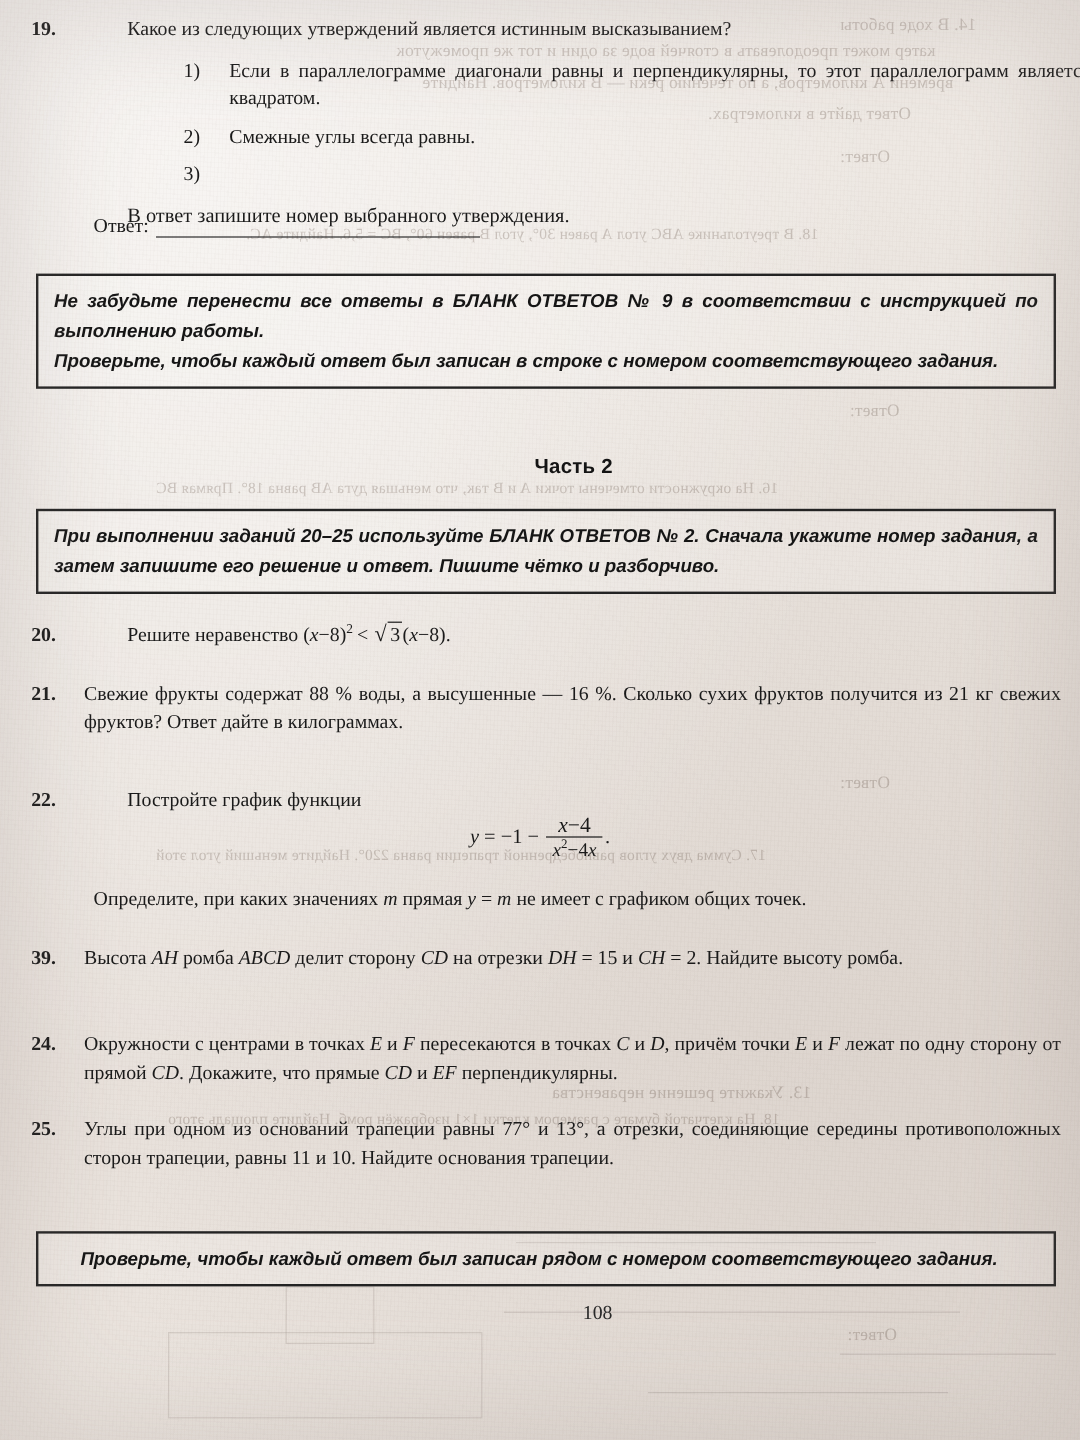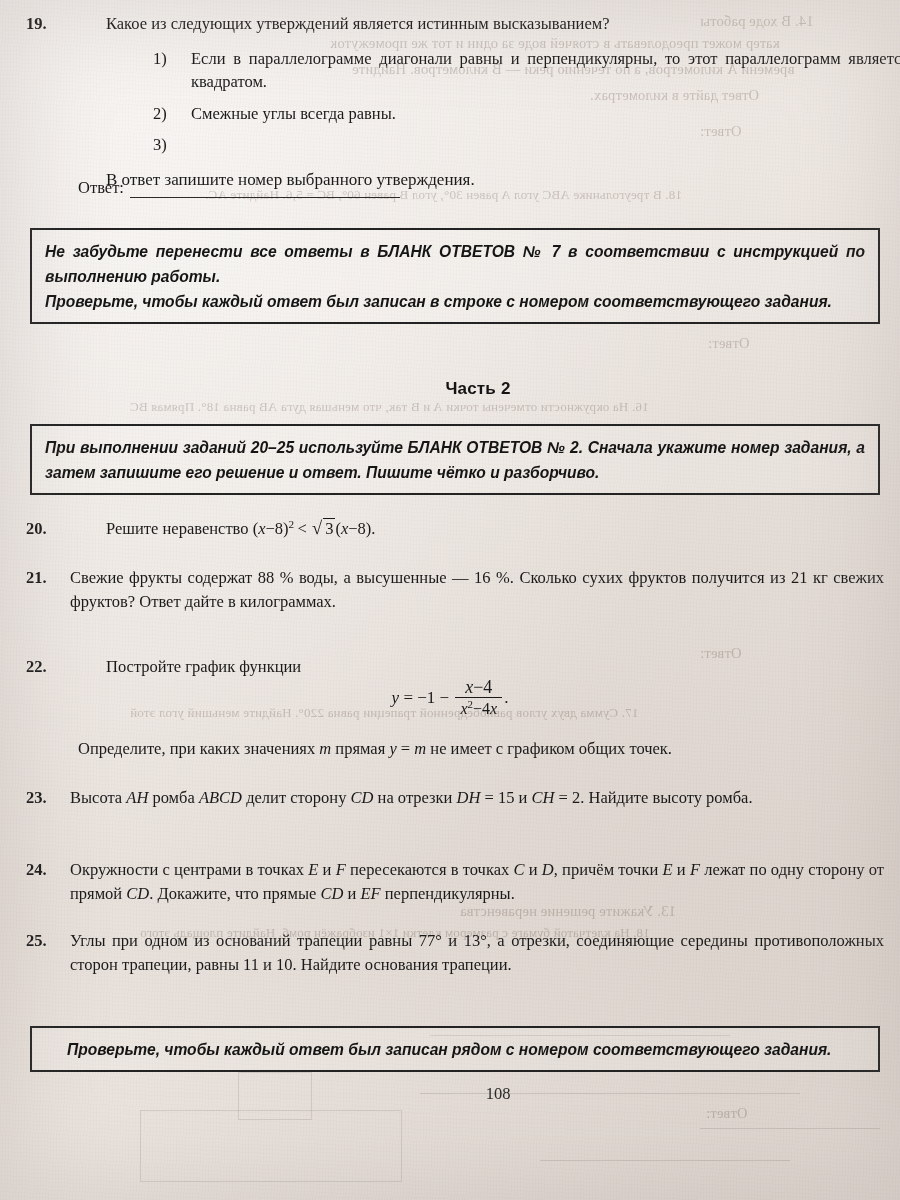--- a/index.html
+++ b/index.html
@@ -282,21 +282,21 @@
         <div class="tail">В ответ запишите номер выбранного утверждения.</div>
       </div>
     </div>
 
     <div class="answer-row" style="left:78px; top:178px;">
       <span class="answer-label">Ответ:</span>
       <span class="answer-blank"></span>
     </div>
 
     <div class="notice" style="left:30px; top:228px; width:850px;">
-      <p>Не забудьте перенести все ответы в БЛАНК ОТВЕТОВ № 7 в соответствии с инструкци­ей по выполнению работы.</p>
+      <p>Не забудьте перенести все ответы в БЛАНК ОТВЕТОВ № 9 в соответствии с инструкци­ей по выполнению работы.</p>
       <p>Проверьте, чтобы каждый ответ был записан в строке с номером соответствующего задания.</p>
     </div>
 
     <div class="part-title" style="top:379px;margin-left:28px;">Часть 2</div>
 
     <div class="notice" style="left:30px; top:424px; width:850px;">
       <p>При выполнении заданий 20–25 используйте БЛАНК ОТВЕТОВ № 2. Сначала укажите номер задания, а затем запишите его решение и ответ. Пишите чётко и разборчиво.</p>
     </div>
 
     <div class="q" style="left:18px; top:517px; width:866px;">
@@ -318,21 +318,21 @@
 
     <div class="display-math" style="top:679px;">
       <span class="mi">y</span><span>&nbsp;</span><span>=</span><span>&nbsp;</span><span>−1</span><span>&nbsp;</span><span>−</span><span>&nbsp;</span><span class="frac"><span class="num"><span class="mi">x</span><span>−</span><span class="mn">4</span></span><span class="den"><span class="mi">x</span><span class="sup">2</span><span>−</span><span class="mn">4</span><span class="mi">x</span></span></span><span>.</span>
     </div>
 
     <div style="position:absolute; left:78px; top:737px; width:806px; font-size:16.5px; line-height:23.5px;">
       <span>Определите, при каких значениях </span><span class="mi">m</span><span> прямая </span><span class="mi">y</span><span> = </span><span class="mi">m</span><span> не имеет с графиком общих точек.</span>
     </div>
 
     <div class="q" style="left:18px; top:786px; width:866px;">
-      <div class="q-num">23.</div>
+      <div class="q-num">39.</div>
       <div class="q-body" style="width:806px;">
         <span>Высота </span><span class="mi">AH</span><span> ромба </span><span class="mi">ABCD</span><span> делит сторону </span><span class="mi">CD</span><span> на отрезки </span><span class="mi">DH</span><span> = 15 и </span><span class="mi">CH</span><span> = 2. Найдите высоту ромба.</span>
       </div>
     </div>
 
     <div class="q" style="left:18px; top:858px; width:866px;">
       <div class="q-num">24.</div>
       <div class="q-body" style="width:806px;">
         <span>Окружности с центрами в точках </span><span class="mi">E</span><span> и </span><span class="mi">F</span><span> пересекаются в точках </span><span class="mi">C</span><span> и </span><span class="mi">D</span><span>, причём точки </span><span class="mi">E</span><span> и </span><span class="mi">F</span><span> лежат по одну сторону от прямой </span><span class="mi">CD</span><span>. Докажите, что прямые </span><span class="mi">CD</span><span> и </span><span class="mi">EF</span><span> перпендикулярны.</span>
       </div>

